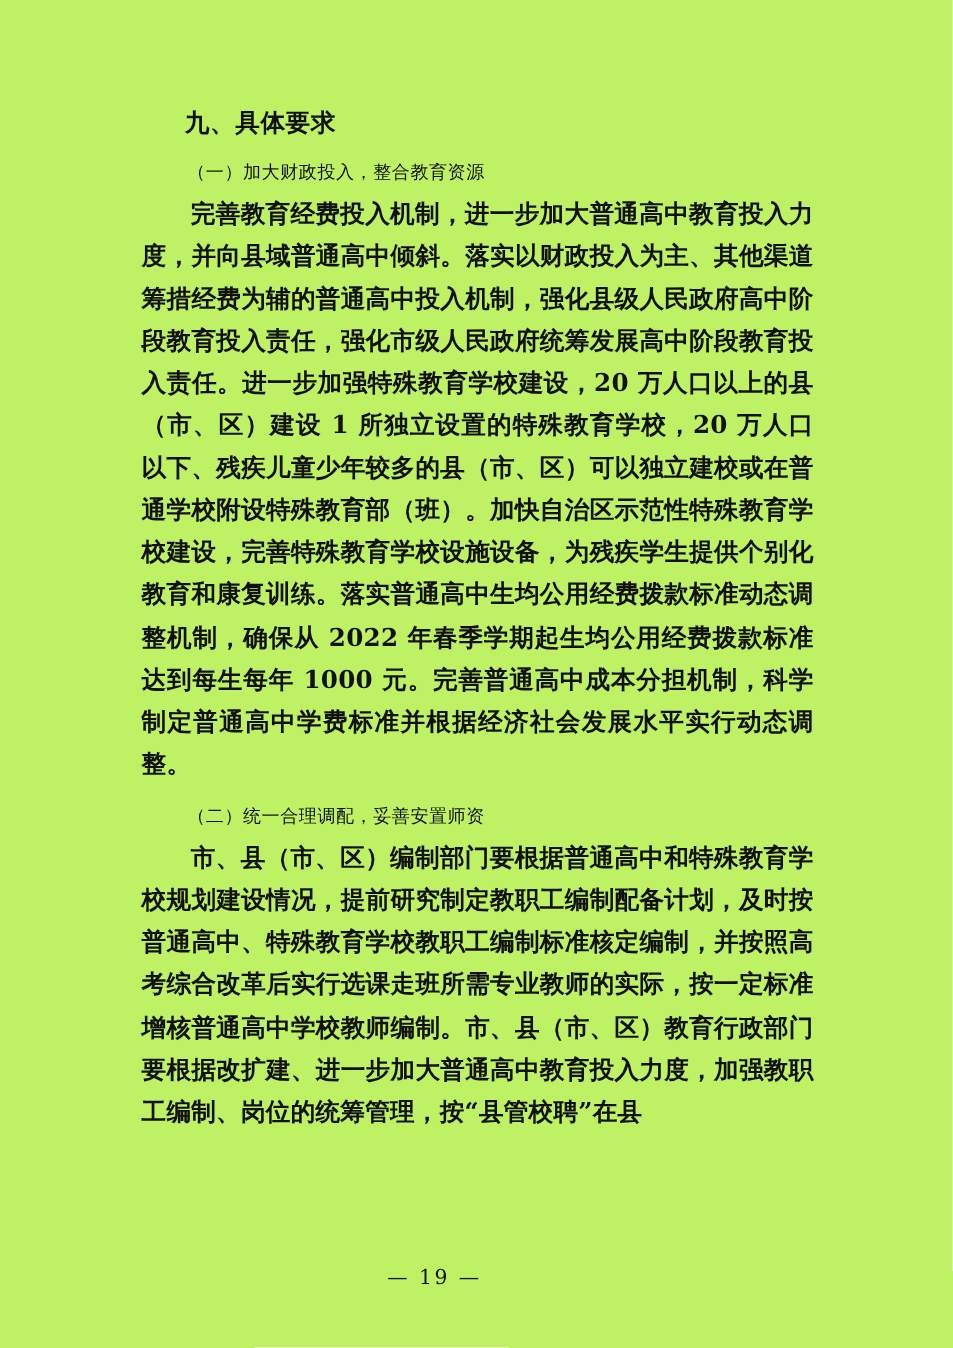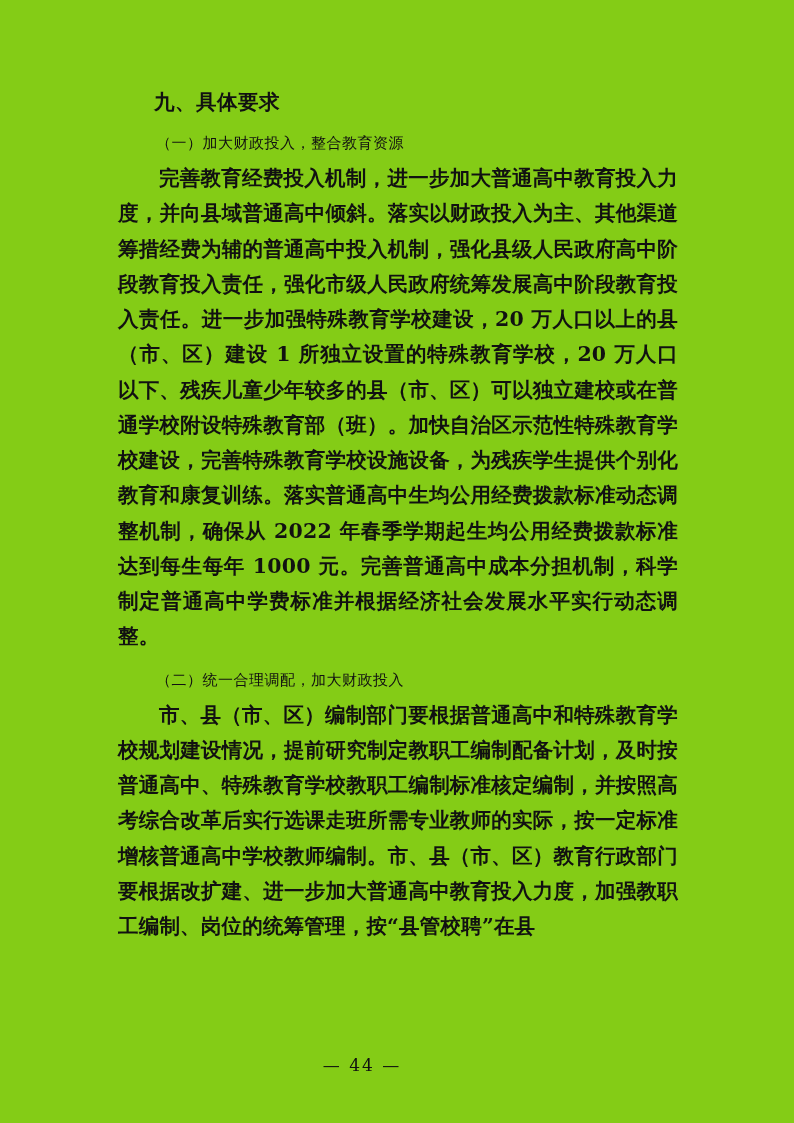--- a/index.html
+++ b/index.html
@@ -8,21 +8,21 @@
     background: #ffffff;
   }
   body {
     font-family: "DejaVu Serif", serif;
     color: #1a1a1a;
   }
   .page {
     width: 794px;
     height: 1123px;
     position: relative;
-    background: #84cc16;
+    background: #bef264;
     box-sizing: border-box;
     overflow: hidden;
     padding-left: 16px;
   }
   .content {
     position: absolute;
     left: 118px;
     top: 88px;
     width: 560px;
   }
@@ -78,22 +78,22 @@
   <div class="content">
 
     <h1 class="heading">九、具体要求</h1>
 
     <div class="subheading">（一）加大财政投入，整合教育资源</div>
 
     <p class="para">完善教育经费投入机制，进一步加大普通高中教育投入力度，并向县域普通高中倾斜。落实以财政投入为主、其他渠道筹措经费为辅的普通高中投入机制，强化县级人民政府高中阶段教育投入责任，强化市级人民政府统筹发展高中阶段教育投入责任。进一步加强特殊教育学校建设，20 万人口以上的县（市、区）建设 1 所独立设置的特殊教育学校，20 万人口以下、残疾儿童少年较多的县（市、区）可以独立建校或在普通学校附设特殊教育部（班）。加快自治区示范性特殊教育学校建设，完善特殊教育学校设施设备，为残疾学生提供个别化教育和康复训练。落实普通高中生均公用经费拨款标准动态调整机制，确保从 2022 年春季学期起生均公用经费拨款标准达到每生每年 1000 元。完善普通高中成本分担机制，科学制定普通高中学费标准并根据经济社会发展水平实行动态调整。</p>
 
     <div class="block-gap"></div>
 
-    <div class="subheading">（二）统一合理调配，加大财政投入</div>
+    <div class="subheading">（二）统一合理调配，妥善安置师资</div>
 
     <p class="para">市、县（市、区）编制部门要根据普通高中和特殊教育学校规划建设情况，提前研究制定教职工编制配备计划，及时按普通高中、特殊教育学校教职工编制标准核定编制，并按照高考综合改革后实行选课走班所需专业教师的实际，按一定标准增核普通高中学校教师编制。市、县（市、区）教育行政部门要根据改扩建、进一步加大普通高中教育投入力度，加强教职工编制、岗位的统筹管理，按“县管校聘”在县</p>
 
   </div>
 
   <div class="footer">
-    <span class="footer-inner">— 44 —</span>
+    <span class="footer-inner">— 19 —</span>
   </div>
 </div>
 
 </body></html>

